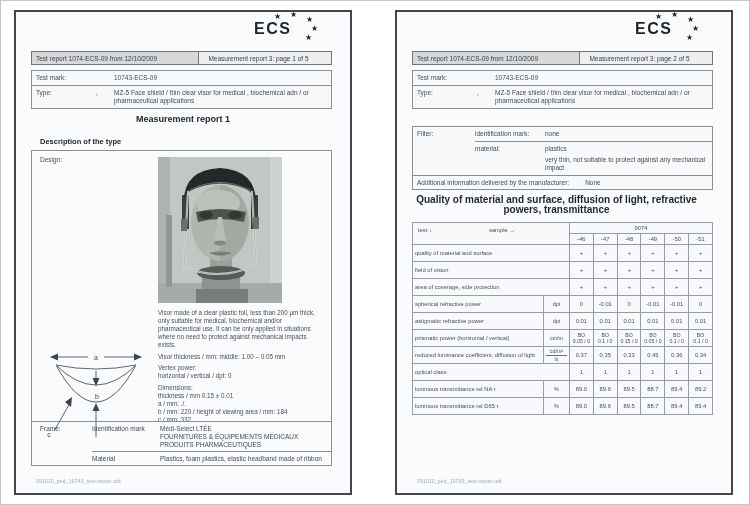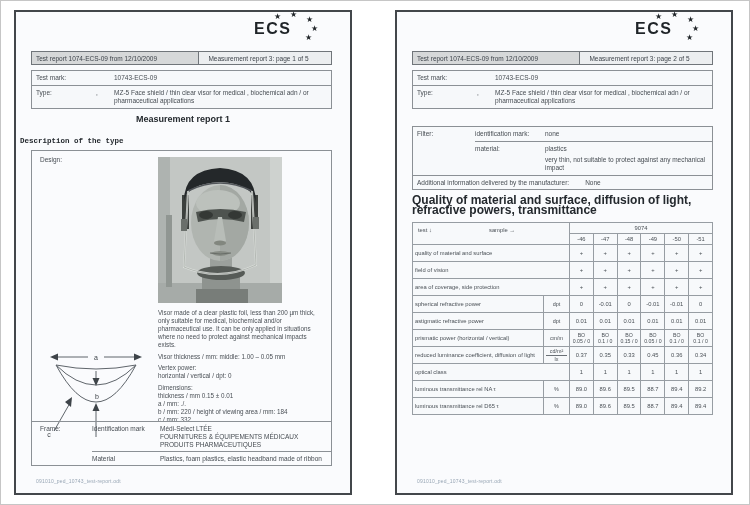--- a/index.html
+++ b/index.html
@@ -26,21 +26,21 @@
   
   .idbox{position:absolute;top:58px;left:15px;right:18px;border:1px solid #8b9095;background:#f6f8fa;box-sizing:border-box;font-size:6.5px;color:#464c52;}
   .idrow{display:flex;padding:3px 4px;}
   .idrow.first{border-bottom:1px solid #8b9095;}
   .id-lbl{width:78px;flex:none;}
   .id-lbl.narrow{width:60px;}
   .id-sep{width:18px;flex:none;text-align:left;}
   .id-val{flex:1;line-height:8px;}
 
   .rpt-title{position:absolute;top:102px;left:0;right:0;text-align:center;font-weight:bold;font-size:9px;color:#24292e;}
-  .sec-title{position:absolute;top:125px;left:4px;font-weight:bold;font-size:7.5px;color:#24292e;font-family:Liberation Mono, monospace;}
+  .sec-title{position:absolute;top:125px;left:24px;font-weight:bold;font-size:7.5px;color:#24292e;}
 
   
   .design-box{position:absolute;top:138px;left:15px;right:18px;height:316px;border:1px solid #8b9095;box-sizing:border-box;}
   .design-lbl{position:absolute;left:8px;top:5px;font-size:6.5px;color:#464c52;}
   .photo{position:absolute;left:126px;top:6px;width:124px;height:146px;}
   .photo-text{position:absolute;left:126px;top:158px;right:6px;font-size:6.3px;line-height:8px;color:#4a5056;}
   .photo-text p{margin:0 0 3.5px 0;}
   .pre{white-space:pre-line;}
   .diagram{position:absolute;left:12px;top:196px;width:104px;height:96px;}
   .frame-sec{position:absolute;left:0;right:0;bottom:0;border-top:1px solid #8b9095;font-size:6.5px;color:#464c52;}
@@ -57,21 +57,21 @@
   .f-row{display:flex;padding:3px 4px;}
   .f1{width:58px;flex:none;}
   .f2{width:70px;flex:none;}
   .f3{flex:1;line-height:8px;}
   .f-note{margin-top:3px;}
   .f-div-partial{border-top:1px solid #8b9095;margin-left:62px;}
   .f-div-full{border-top:1px solid #8b9095;}
   .f-add{display:flex;padding:3px 4px;}
   .f-add-val{margin-left:16px;}
 
-  .quality-title{position:absolute;top:183px;left:15px;right:30px;font-weight:bold;font-size:12px;line-height:10px;color:#24292e;}
+  .quality-title{position:absolute;top:183px;left:15px;right:30px;font-weight:bold;font-size:10px;line-height:10px;color:#24292e;text-align:center;}
 
   
   .tbl-wrap{position:absolute;top:210px;left:15px;right:18px;}
   table.results{border-collapse:collapse;width:100%;table-layout:fixed;font-size:5.8px;color:#4a5056;background:#f7f9fb;}
   table.results th,table.results td{border:1px solid #979da3;padding:1px 2px;vertical-align:middle;box-sizing:border-box;}
   table.results thead th{font-weight:normal;height:11px;}
   th.corner{position:relative;text-align:left;}
   th.corner .c-left{position:absolute;left:5px;top:4px;}
   th.corner .c-right{position:absolute;left:76px;top:4px;}
   th.group,th.scol{text-align:center;}

